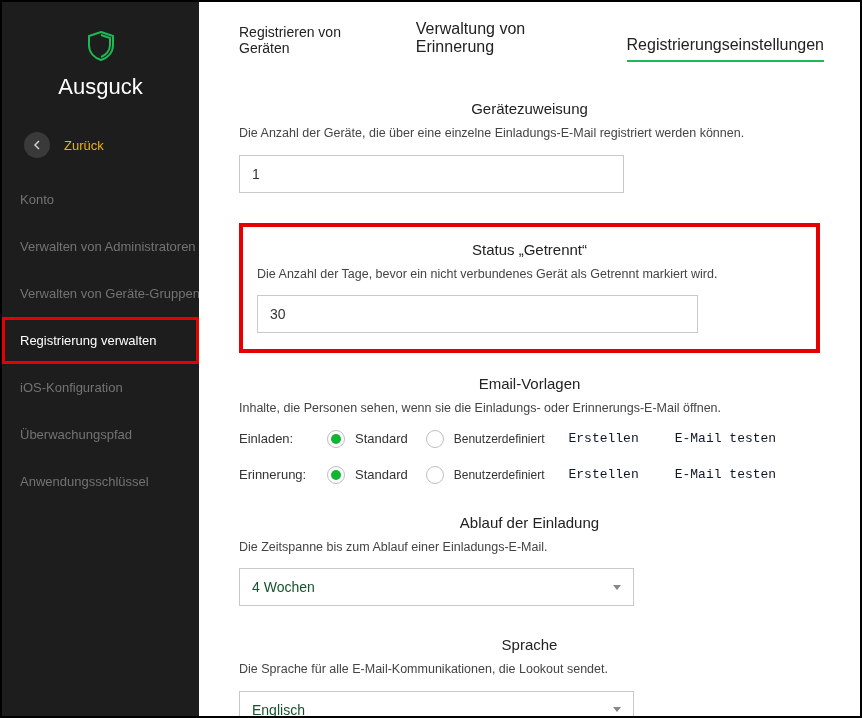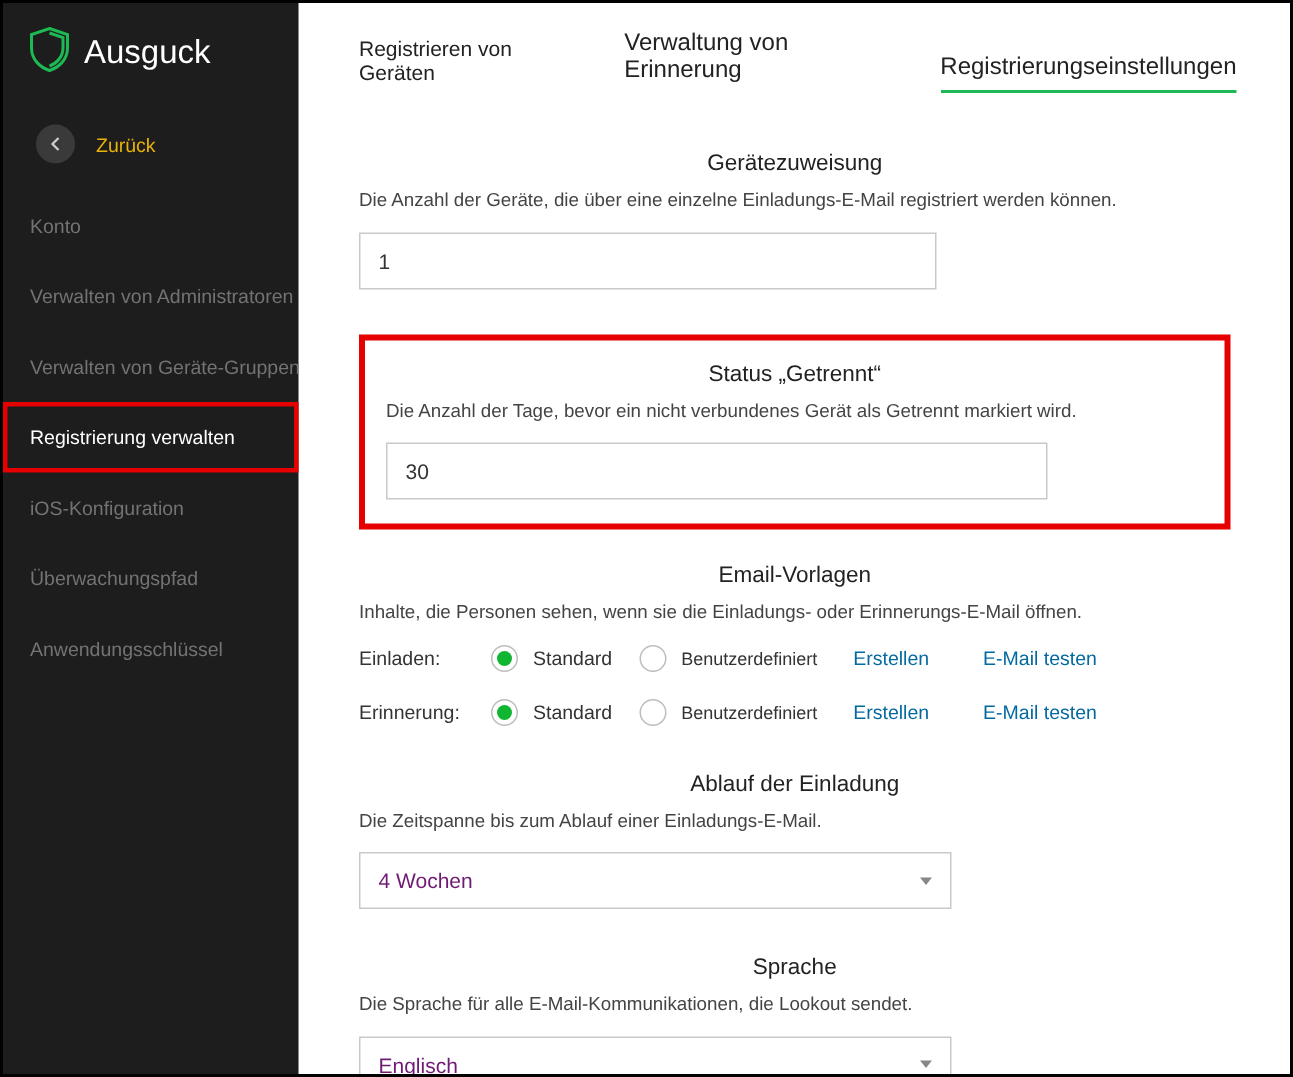--- a/index.html
+++ b/index.html
@@ -19,21 +19,22 @@
     background: #1d1d1d;
     color: #e8e8e8;
     display: flex;
     flex-direction: column;
     font-size: 13px;
   }
   .brand {
     display: flex;
     align-items: center;
     gap: 10px;
-    padding: 16px 18px 20px 18px;
+    padding: 29px 18px 20px 18px;
+    flex-direction: column;
   }
   .brand-title { font-size: 22px; font-weight: 400; color: #fff; }
   .back-row {
     display: flex;
     align-items: center;
     gap: 14px;
     padding: 12px 18px 18px 22px;
     color: #eab308;
     cursor: pointer;
   }
@@ -125,30 +126,30 @@
     background: #fff;
     cursor: pointer;
   }
   .radio.checked::after {
     content: "";
     width: 10px; height: 10px;
     background: #10b631;
     border-radius: 50%;
   }
   .radio-text { margin-right: 8px; }
-  .link-text { color: #0369a1; margin-left: 6px; cursor: pointer; }
+  .link-text { color: #0f172a; margin-left: 6px; cursor: pointer; font-family: Liberation Mono, monospace; }
   .link-spaced { margin-left: 26px; }
 
   .select {
     width: 395px;
     height: 38px;
     border: 1px solid #c9c9c9;
     padding: 0 12px;
     font-size: 14px;
-    color: #701a75;
+    color: #14532d;
     display: flex;
     align-items: center;
     justify-content: space-between;
     cursor: pointer;
     background: #fff;
   }
   .chev {
     width: 0; height: 0;
     border-left: 4px solid transparent;
     border-right: 4px solid transparent;

